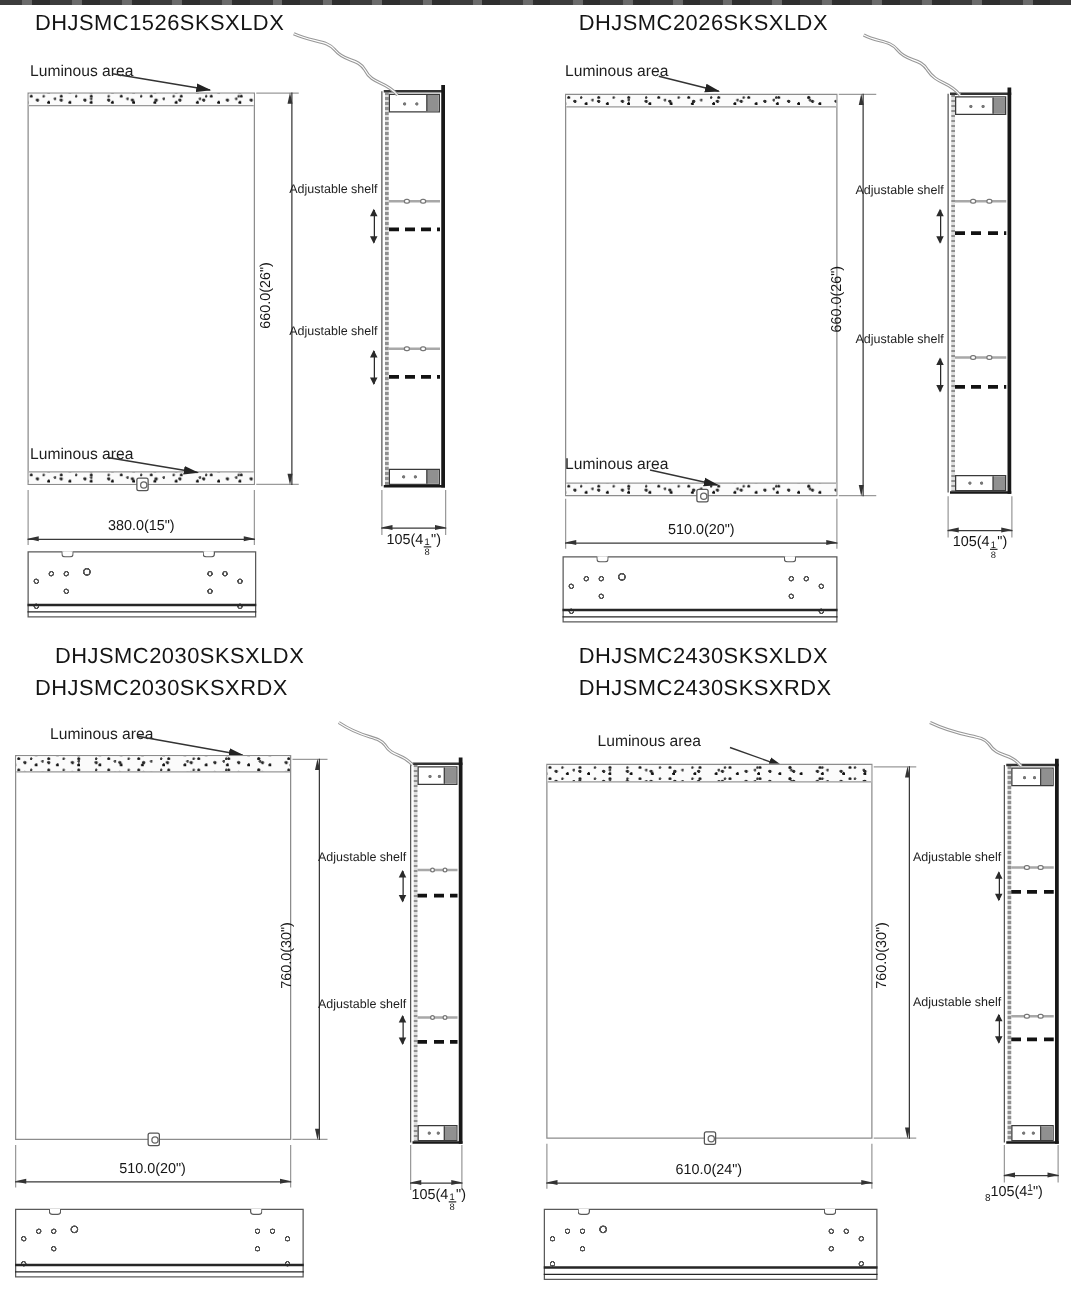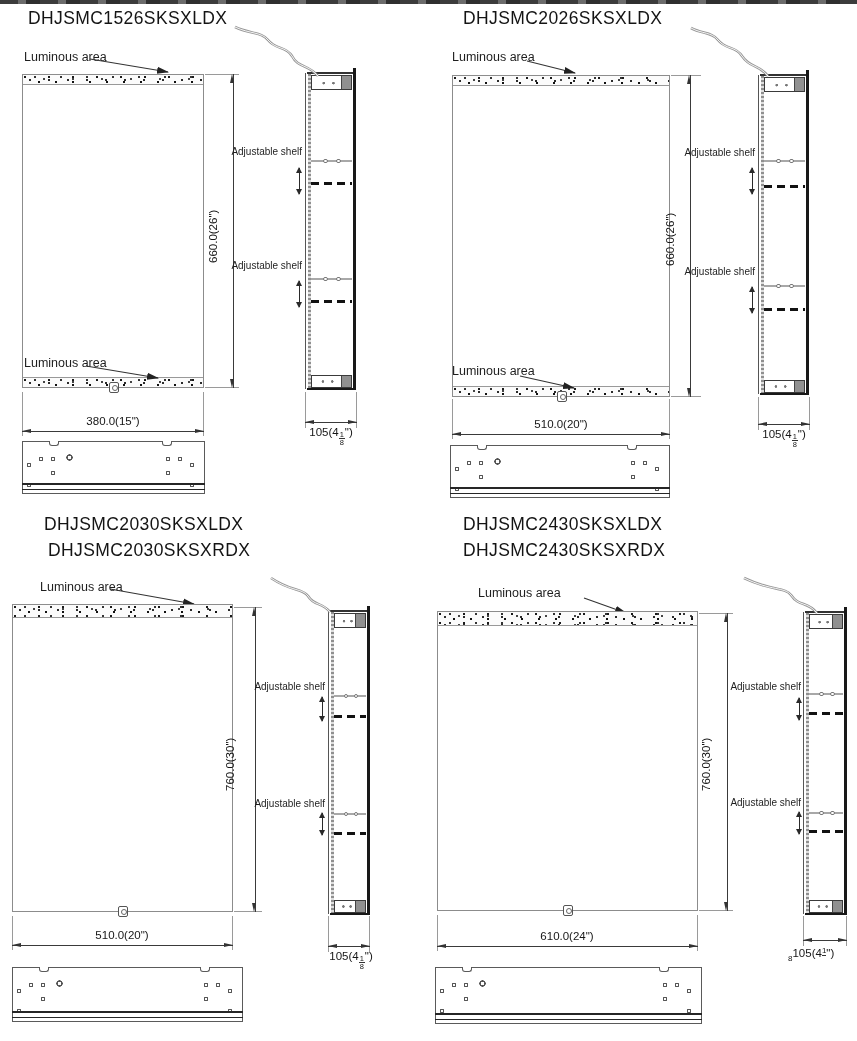--- a/index.html
+++ b/index.html
@@ -240,21 +240,21 @@
   <div class="abs t-dim ctr" style="left:491px;top:418px;width:140px;">510.0(20")</div>
 
   <div class="bracket" style="left:450px;top:445px;width:218px;height:51px;">
     <div class="notch" style="left:26px;"></div>
     <div class="notch" style="right:32px;"></div>
   </div>
 </div>
 
 <div>
   <div class="abs t-title" style="left:44px;top:514px;">DHJSMC2030SKSXLDX</div>
-  <div class="abs t-title" style="left:28px;top:540px;margin-left:20px;">DHJSMC2030SKSXRDX</div>
+  <div class="abs t-title" style="left:28px;top:540px;">DHJSMC2030SKSXRDX</div>
 
   <div class="abs t-lum" style="left:40px;top:580px;">Luminous area</div>
   <svg class="abs" style="left:108px;top:584px;" width="92" height="26">
     <line x1="2" y1="5" x2="86" y2="20" stroke="#333" stroke-width="1.1" marker-end="url(#lah)"></line>
   </svg>
 
   <div class="abs front" style="left:12px;top:604px;width:219px;height:306px;">
     <div class="lum top" style="height:12px;"></div>
     <div class="screw" style="left:105px;bottom:-6px;"></div>
   </div>

